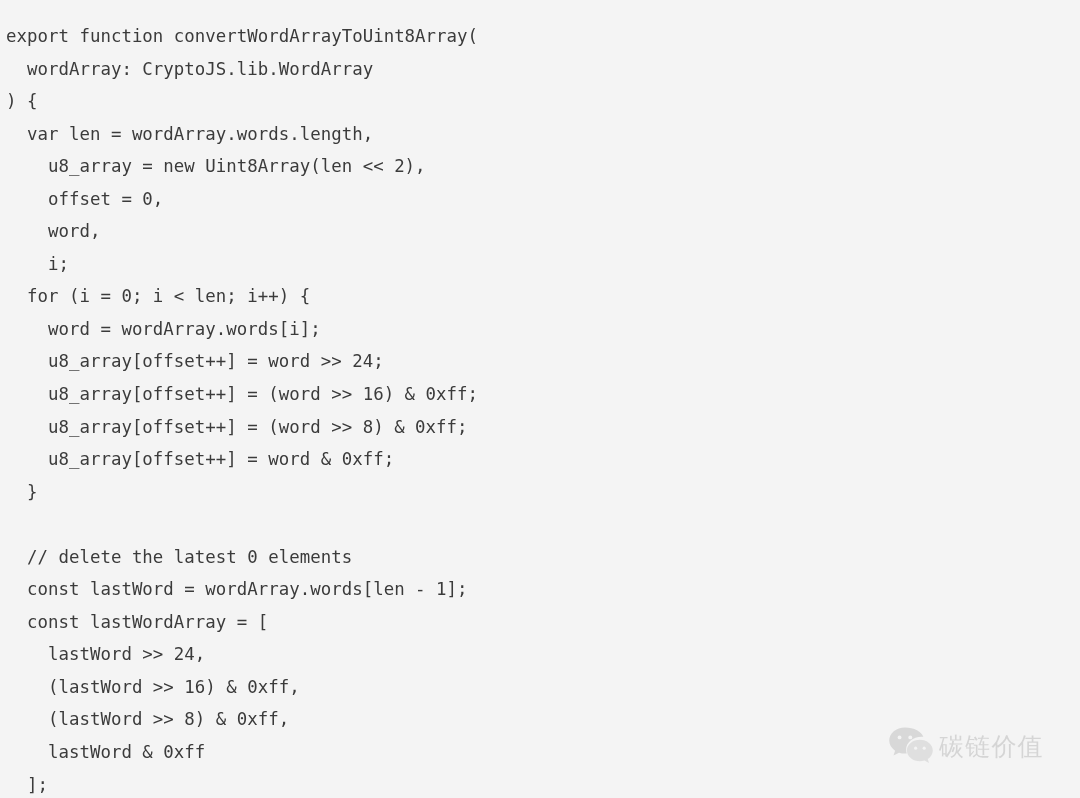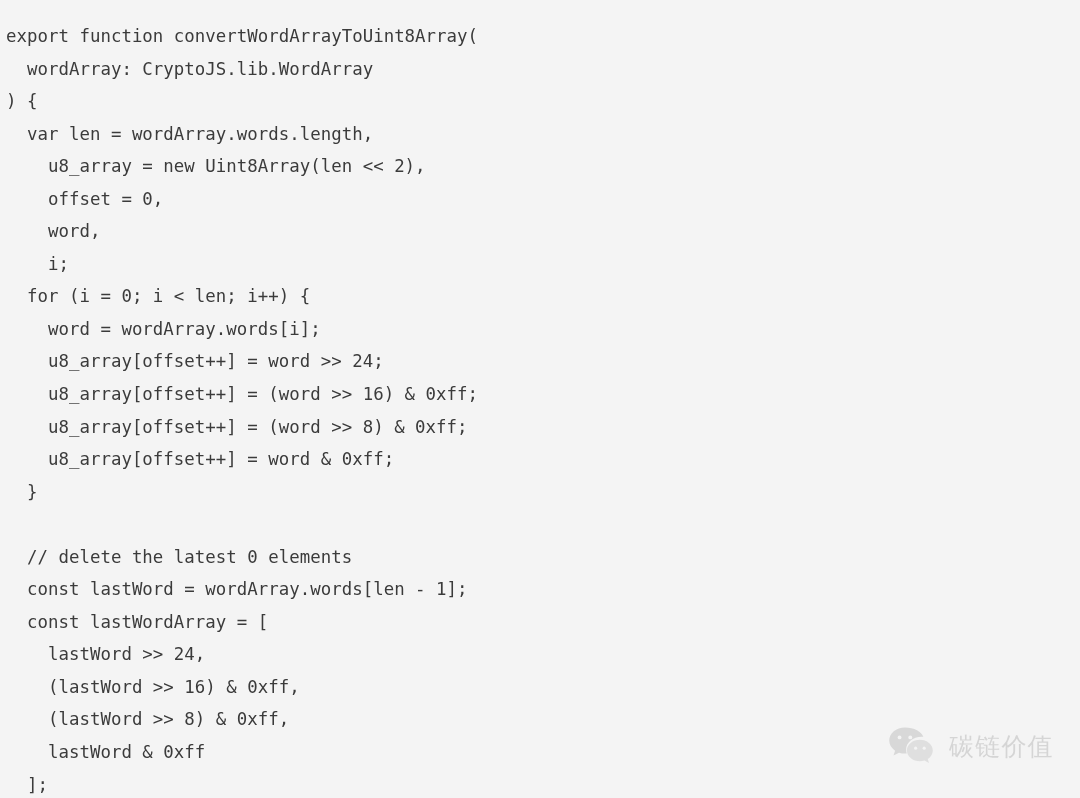--- a/index.html
+++ b/index.html
@@ -48,21 +48,21 @@
     color: transparent;
   }
 
   
   #watermark {
     position: absolute;
     left: 888px;
     top: 726px;
     display: flex;
     align-items: center;
-    gap: 15px;
+    gap: 5px;
     opacity: 0.30;
     user-select: none;
   }
 
   #watermark .wm-icon {
     width: 46px;
     height: 40px;
     flex: 0 0 auto;
     display: block;
   }

